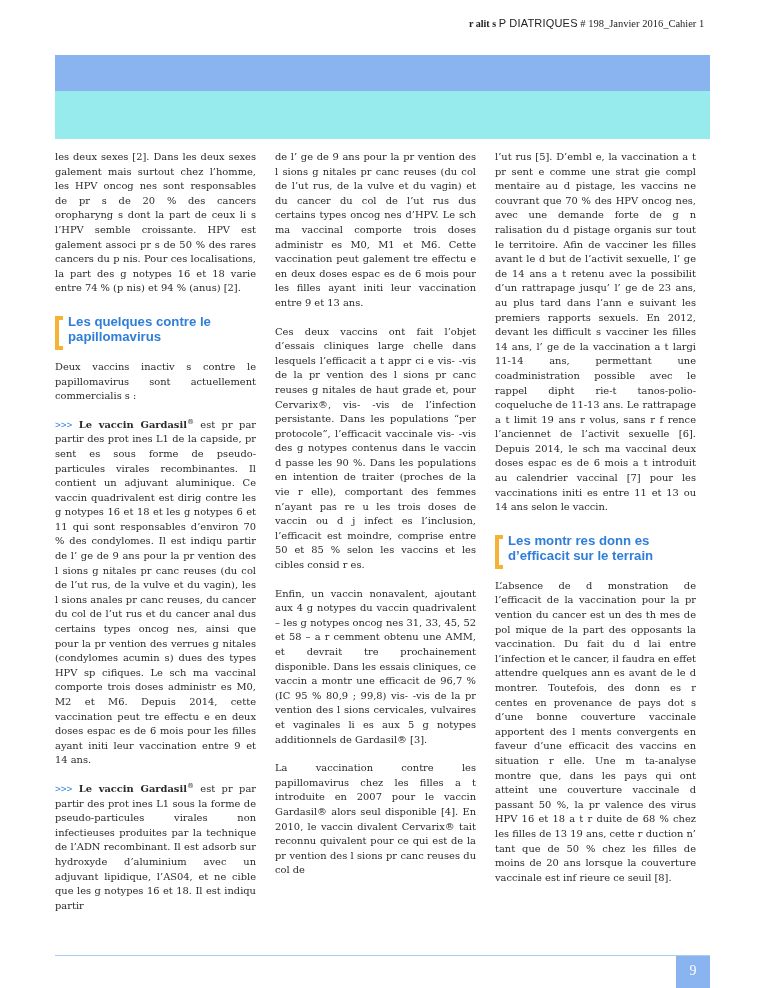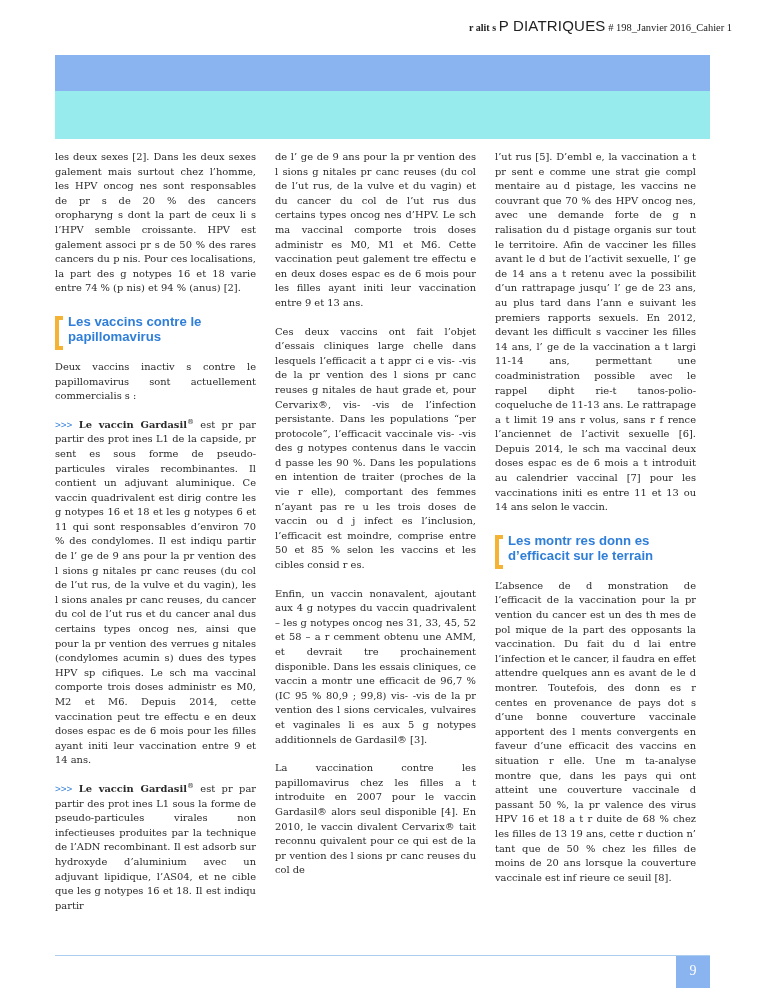--- a/index.html
+++ b/index.html
@@ -1,19 +1,19 @@
 <!DOCTYPE html>
 <html><head>
 <meta charset="utf-8">
 <style>
   html, body { margin: 0; padding: 0; background: #ffffff; }
   body { width: 768px; height: 988px; position: relative; overflow: hidden; font-family: "DejaVu Serif", serif; color: #222; }
   .header-line { position: absolute; top: 17px; left: 469px; font-size: 10.5px; white-space: nowrap; color: #222; font-family: "Liberation Serif", serif; }
   .header-line .brand { font-weight: bold; font-size: 10px; }
-  .header-line .sc { font-family: "Liberation Sans", sans-serif; font-size: 15px; letter-spacing: 0.2px; }
+  .header-line .sc { font-family: "Liberation Sans", sans-serif; font-size: 11px; letter-spacing: 0.2px; }
   .band-top { position: absolute; left: 55px; top: 55px; width: 655px; height: 36px; background: #8ab4f0; }
   .band-bottom { position: absolute; left: 55px; top: 91px; width: 655px; height: 48px; background: #98ebec; }
   .col { position: absolute; top: 150px; width: 201px; font-family: "DejaVu Serif", serif; font-size: 9.9px; line-height: 14.6px; text-align: justify; color: #2a2a2a; }
   .col p { margin: 0 0 14px 0; }
   .col1 { left: 55px; }
   .col2 { left: 275px; }
   .col3 { left: 495px; }
   .section-head { position: relative; padding-left: 13px; margin: 18px 0 16px 0; }
   .section-head .bracket { position: absolute; left: 0; top: 2px; width: 4px; height: 34px; border: 4px solid #f5b335; border-right: none; box-sizing: border-box; width: 8px; }
   .section-head .title { font-family: "Liberation Sans", sans-serif; font-weight: bold; color: #2f7ed8; font-size: 13.2px; line-height: 15px; text-align: left; display: block; }
@@ -32,21 +32,21 @@
   <span># 198_Janvier 2016_Cahier 1</span>
 </div>
 
 <div class="band-top"></div>
 <div class="band-bottom"></div>
 
 <div class="col col1">
   <p>les deux sexes [2]. Dans les deux sexes galement mais surtout chez l’homme, les HPV oncog nes sont responsables de pr s de 20 % des cancers oropharyng s dont la part de ceux li s l’HPV semble croissante. HPV est galement associ pr s de 50 % des rares cancers du p nis. Pour ces localisations, la part des g notypes 16 et 18 varie entre 74 % (p nis) et 94 % (anus) [2].</p>
   <div class="section-head">
     <span class="bracket"></span>
-    <span class="title">Les vaccins contre le papillomavirus</span>
+    <span class="title">Les quelques contre le papillomavirus</span>
   </div>
   <p>Deux vaccins inactiv s contre le papillomavirus sont actuellement commercialis s :</p>
   <p><span class="arrow">&gt;&gt;&gt;</span> <span class="bold">Le vaccin Gardasil</span><sup>®</sup><span> est pr par partir des prot ines L1 de la capside, pr sent es sous forme de pseudo-particules virales recombinantes. Il contient un adjuvant aluminique. Ce vaccin quadrivalent est dirig contre les g notypes 16 et 18 et les g notypes 6 et 11 qui sont responsables d’environ 70 % des condylomes. Il est indiqu partir de l’ ge de 9 ans pour la pr vention des l sions g nitales pr canc reuses (du col de l’ut rus, de la vulve et du vagin), les l sions anales pr canc reuses, du cancer du col de l’ut rus et du cancer anal dus certains types oncog nes, ainsi que pour la pr vention des verrues g nitales (condylomes acumin s) dues des types HPV sp cifiques. Le sch ma vaccinal comporte trois doses administr es M0, M2 et M6. Depuis 2014, cette vaccination peut tre effectu e en deux doses espac es de 6 mois pour les filles ayant initi leur vaccination entre 9 et 14 ans.</span></p>
   <p><span class="arrow">&gt;&gt;&gt;</span> <span class="bold">Le vaccin Gardasil</span><sup>®</sup><span> est pr par partir des prot ines L1 sous la forme de pseudo-particules virales non infectieuses produites par la technique de l’ADN recombinant. Il est adsorb sur hydroxyde d’aluminium avec un adjuvant lipidique, l’AS04, et ne cible que les g notypes 16 et 18. Il est indiqu partir</span></p>
 </div>
 
 <div class="col col2">
   <p>de l’ ge de 9 ans pour la pr vention des l sions g nitales pr canc reuses (du col de l’ut rus, de la vulve et du vagin) et du cancer du col de l’ut rus dus certains types oncog nes d’HPV. Le sch ma vaccinal comporte trois doses administr es M0, M1 et M6. Cette vaccination peut galement tre effectu e en deux doses espac es de 6 mois pour les filles ayant initi leur vaccination entre 9 et 13 ans.</p>
   <p>Ces deux vaccins ont fait l’objet d’essais cliniques large chelle dans lesquels l’efficacit a t appr ci e vis- -vis de la pr vention des l sions pr canc reuses g nitales de haut grade et, pour Cervarix®, vis- -vis de l’infection persistante. Dans les populations “per protocole”, l’efficacit vaccinale vis- -vis des g notypes contenus dans le vaccin d passe les 90 %. Dans les populations en intention de traiter (proches de la vie r elle), comportant des femmes n’ayant pas re u les trois doses de vaccin ou d j infect es l’inclusion, l’efficacit est moindre, comprise entre 50 et 85 % selon les vaccins et les cibles consid r es.</p>
   <p>Enfin, un vaccin nonavalent, ajoutant aux 4 g notypes du vaccin quadrivalent – les g notypes oncog nes 31, 33, 45, 52 et 58 – a r cemment obtenu une AMM, et devrait tre prochainement disponible. Dans les essais cliniques, ce vaccin a montr une efficacit de 96,7 % (IC 95 % 80,9 ; 99,8) vis- -vis de la pr vention des l sions cervicales, vulvaires et vaginales li es aux 5 g notypes additionnels de Gardasil® [3].</p>

